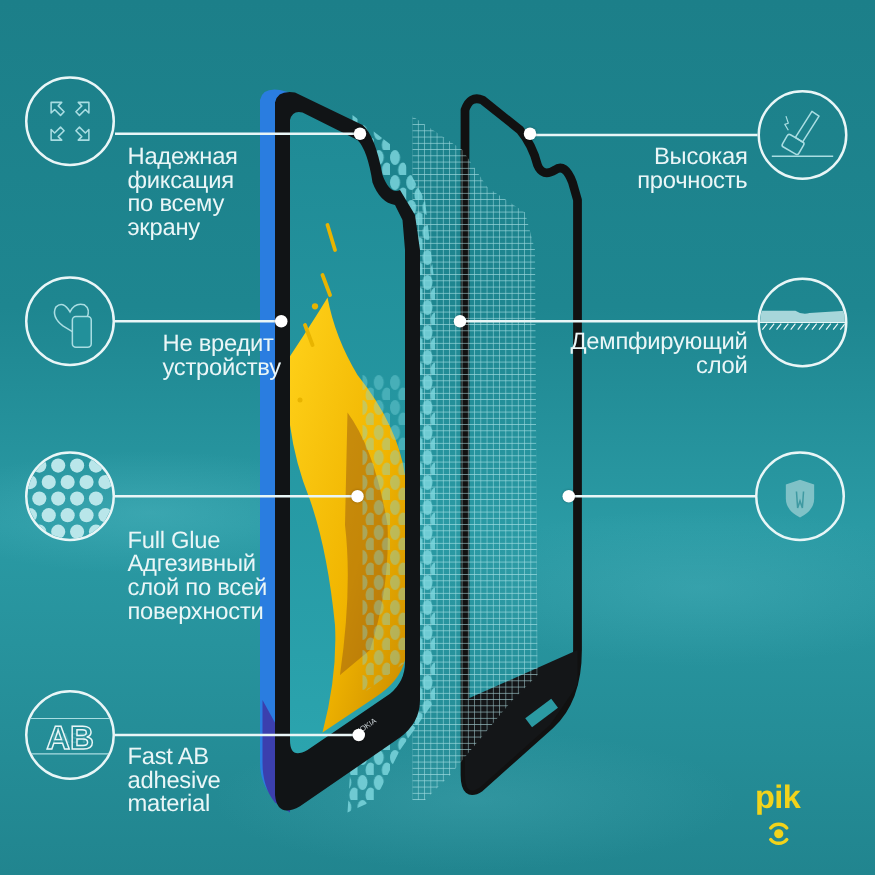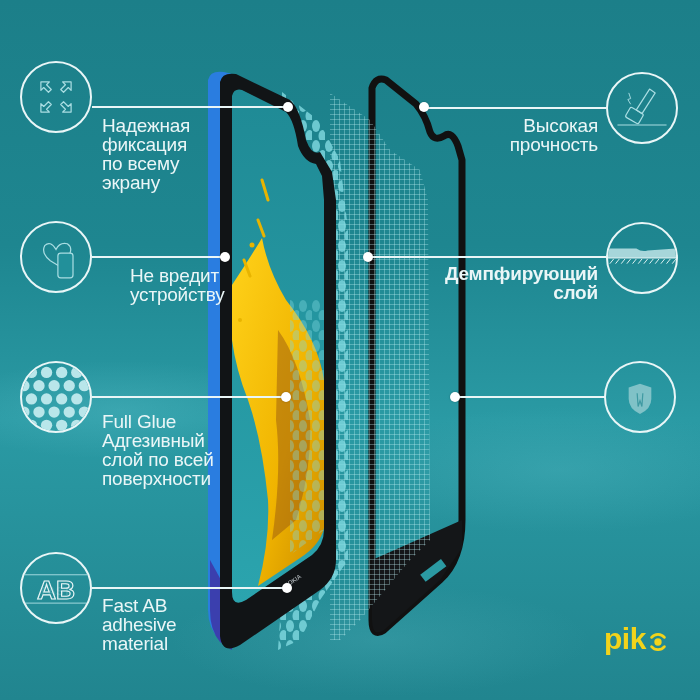--- a/index.html
+++ b/index.html
@@ -15,22 +15,22 @@
   .art { position:absolute; left:0; top:0; width:700px; height:700px; }
   .callout-circle { position:absolute; width:104px; height:104px; border:2px solid #e9f6f7;
     border-radius:50%; box-sizing:border-box; overflow:hidden; }
   .callout-circle svg { position:absolute; inset:0; width:100%; height:100%; }
   .label { position:absolute; color:#eaf6f7; font-family:"Liberation Sans", sans-serif;
     font-size:19px; line-height:19px; letter-spacing:-0.2px; white-space:pre-line; }
   .label.right { text-align:right; }
   .line { position:absolute; height:2px; background:#e9f6f7; }
   .dot { position:absolute; width:10px; height:10px; border-radius:50%; background:#ffffff;
     transform:translate(-50%,-50%); box-shadow:0 0 2px rgba(0,0,0,0.3); }
-  .logo { position:absolute; left:604px; top:622px; color:#f2d31b; font-size:30px; font-weight:bold;
-    letter-spacing:-0.5px; font-family:"Liberation Sans", sans-serif; display:flex; align-items:center; }
+  .logo { position:absolute; left:604px; top:622px; color:#f2d31b; font-size:26px; font-weight:bold;
+    letter-spacing:-0.5px; font-family:"Liberation Sans", sans-serif; display:flex; align-items:center;flex-direction:column; }
   .logo-o { display:inline-block; width:22px; height:22px; margin-left:1px; position:relative; top:3px; }
 </style>
 </head>
 <body>
 
 <div class="stage">
 
   <svg class="art" viewBox="0 0 700 700">
     <defs>
       <pattern id="dots" width="13" height="20" patternUnits="userSpaceOnUse">
@@ -140,21 +140,21 @@
           <circle cx="2" cy="52" r="6"></circle>
         <circle cx="10" cy="66" r="6"></circle>
           <circle cx="26" cy="66" r="6"></circle>
           <circle cx="42" cy="66" r="6"></circle>
           <circle cx="58" cy="66" r="6"></circle>
       </g>
     </svg>
   </div>
   <div class="line" style="left:92px;top:396px;width:194px;"></div>
   <div class="dot" style="left:286px;top:397px;"></div>
-  <div class="label" style="left:102px;top:412px;">Full Glue
+  <div class="label" style="left:102px;top:423px;">Full Glue
 Адгезивный
 слой по всей
 поверхности</div>
 
   <div class="callout-circle" style="left:20px;top:552px;width:72px;height:72px;text-align:right;">
     <svg viewBox="0 0 72 72">
       <line x1="0" y1="22" x2="72" y2="22" stroke="#a9dde2" stroke-width="1"></line>
       <line x1="0" y1="52" x2="72" y2="52" stroke="#a9dde2" stroke-width="1"></line>
       <text x="36" y="43" text-anchor="middle" font-size="12" font-weight="bold" fill="#55aab2" opacity="0.6" font-family="Liberation Sans, sans-serif">FAST</text>
       <text x="36" y="48" text-anchor="middle" font-size="28" font-weight="bold" fill="none" stroke="#e9f6f7" stroke-width="1.2" font-family="Liberation Sans, sans-serif">AB</text>
@@ -185,21 +185,21 @@
     <svg viewBox="0 0 72 72">
       <path d="M0 26 L30 26 Q36 30 42 28 L72 26 L72 36 L0 36 Z" fill="#a7d6da"></path>
       <g stroke="#e9f6f7" stroke-width="1">
         <line x1="0" y1="36" x2="72" y2="36"></line>
         <path d="M2 42 L6 37 M8 42 L12 37 M14 42 L18 37 M20 42 L24 37 M26 42 L30 37 M32 42 L36 37 M38 42 L42 37 M44 42 L48 37 M50 42 L54 37 M56 42 L60 37 M62 42 L66 37 M68 42 L72 37"></path>
       </g>
     </svg>
   </div>
   <div class="line" style="left:368px;top:256px;width:238px;"></div>
   <div class="dot" style="left:368px;top:257px;"></div>
-  <div class="label right" style="right:102px;top:264px;font-weight:bold;">Демпфирующий
+  <div class="label right" style="right:102px;top:264px;">Демпфирующий
 слой</div>
 
   <div class="callout-circle" style="left:604px;top:361px;width:72px;height:72px;">
     <svg viewBox="0 0 72 72">
       <path d="M36 22 L48 26 L48 38 Q48 48 36 54 Q24 48 24 38 L24 26 Z" fill="#8fc9ce" opacity="0.85"></path>
       <path d="M33 32 L34 46 L36 40 L38 46 L39 32" fill="none" stroke="#3f9aa2" stroke-width="1.3"></path>
     </svg>
   </div>
   <div class="line" style="left:455px;top:396px;width:150px;"></div>
   <div class="dot" style="left:455px;top:397px;"></div>

